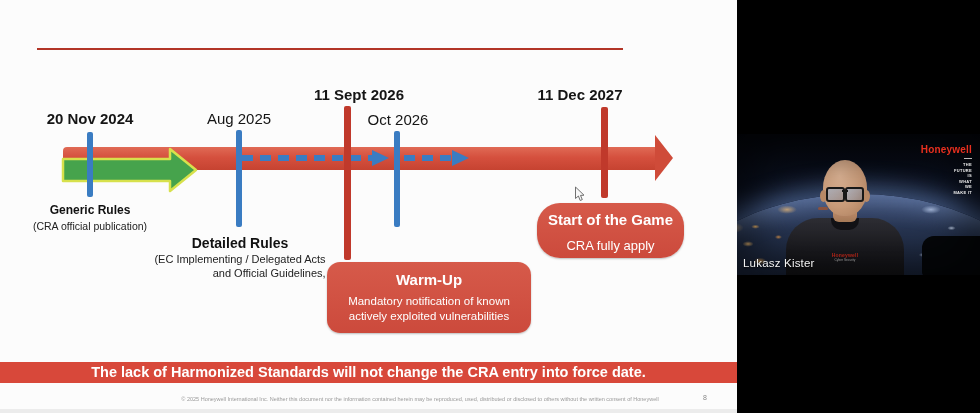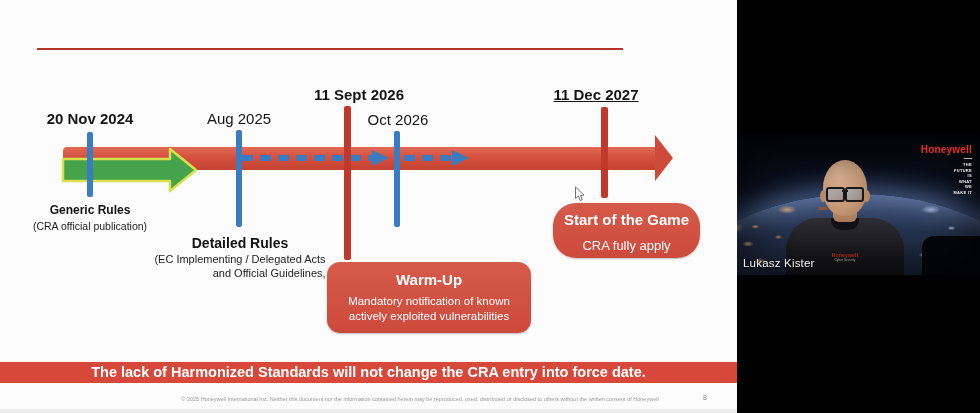--- a/index.html
+++ b/index.html
@@ -112,21 +112,21 @@
 <div id="stage">
 
   <div id="slide">
 
     <div id="title-rule" class="abs"></div>
 
     <div class="abs date b" style="left:90px;top:110px;">20 Nov 2024</div>
     <div class="abs date" style="left:239px;top:110px;">Aug 2025</div>
     <div class="abs date b" style="left:359px;top:86px;">11 Sept 2026</div>
     <div class="abs date" style="left:398px;top:111px;">Oct 2026</div>
-    <div class="abs date b" style="left:596px;top:86px;text-decoration:underline;">11 Dec 2027</div>
+    <div class="abs date b" style="left:580px;top:86px;">11 Dec 2027</div>
 
     <div id="band" class="abs"></div>
     <div id="band-head" class="abs"></div>
 
     <svg class="abs" style="left:61px;top:145px;z-index:2;" width="140" height="50" viewBox="0 0 140 50">
       <polygon points="2,14 109,14 109,4 135,25 109,46 109,36 2,36" fill="#46a34c" stroke="#d7e14c" stroke-width="2.5" stroke-linejoin="round"></polygon>
     </svg>
 
     <div class="abs dash" style="left:242px;width:130px;"></div>
     <div class="abs dash-head" style="left:372px;"></div>
@@ -147,21 +147,21 @@
       <div>(EC Implementing / Delegated Acts</div>
       <div>and Official Guidelines,</div>
     </div>
 
     <div class="abs callout" id="callout-warmup" style="left:327px;top:262px;width:204px;height:71px;">
       <div class="c-title" style="margin-top:9px;">Warm-Up</div>
       <div class="c-line" style="margin-top:6px;">Mandatory notification of known</div>
       <div class="c-line">actively exploited vulnerabilities</div>
     </div>
 
-    <div class="abs callout" id="callout-start" style="left:553px;top:203px;width:147px;height:55px;border-radius:23px;">
+    <div class="abs callout" id="callout-start" style="left:537px;top:203px;width:147px;height:55px;border-radius:23px;">
       <div class="c-title" style="margin-top:8px;">Start of the Game</div>
       <div class="c-line">CRA fully apply</div>
     </div>
 
     <svg id="cursor" class="abs" style="left:574px;top:186px;" width="11" height="16" viewBox="0 0 11 16">
       <path d="M1.5 1 L1.5 12.5 L4.4 10 L6.2 14.5 L8.3 13.6 L6.5 9.4 L10 9.2 Z" fill="#f8f8f8" stroke="#707070" stroke-width="1"></path>
     </svg>
 
     <div id="banner" class="abs">
       <span>The lack of Harmonized Standards will not change the CRA entry into force date.</span>

